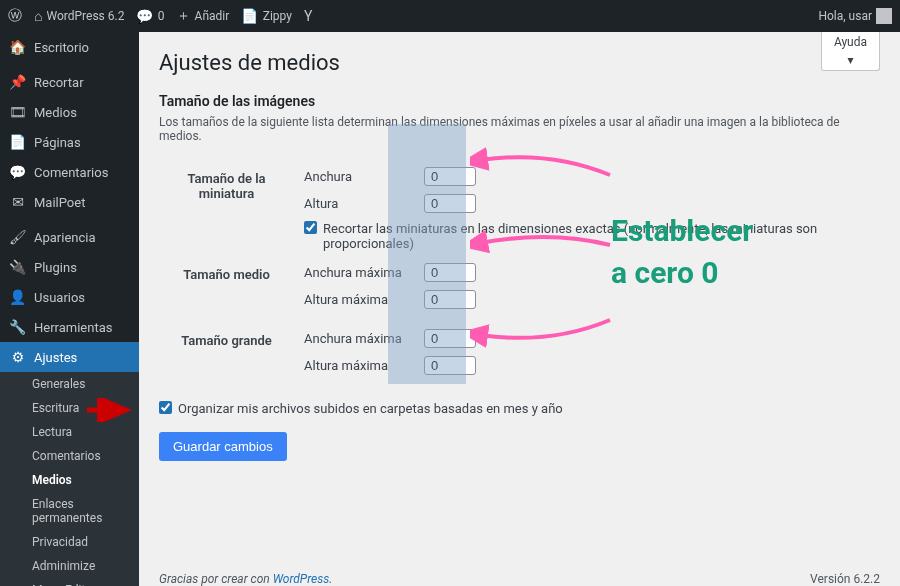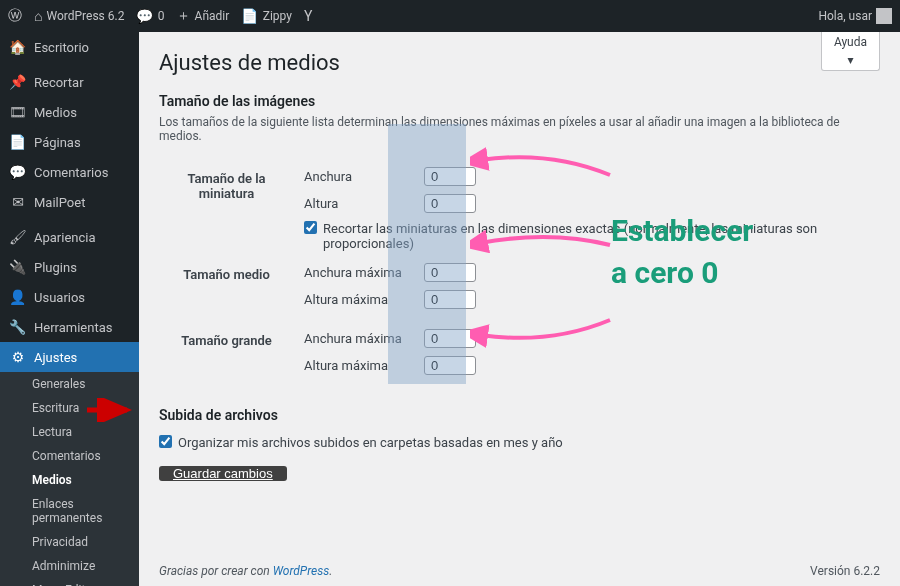--- a/index.html
+++ b/index.html
@@ -32,23 +32,23 @@
 
 .form-table { width: 100%; border-collapse: collapse; }
 .form-table th { text-align: center; width: 145px; padding: 10px 10px 10px 0; font-weight: 600; font-size: 13px; vertical-align: top; }
 .form-table td { padding: 6px 0; }
 .field-row { display: flex; align-items: center; gap: 10px; margin-bottom: 8px; }
 .field-label { width: 110px; font-size: 13px; }
 .num-input { width: 52px; padding: 1px 6px; border: 1px solid #8c8f94; border-radius: 3px; font-size: 13px; background: #fff; }
 .check-row { display: flex; align-items: flex-start; gap: 6px; font-size: 13px; margin-top: 4px; }
 .check-row input { accent-color: #2271b1; }
 
-.save-btn { background: #404040; color: #fff; border: none; padding: 0 14px; border-radius: 3px; font-size: 13px; cursor: pointer; margin-top: 16px; text-decoration: underline; }
-
-.footer { position: absolute; left: 20px; right: 20px; bottom: 8px; display: flex; justify-content: space-between; font-size: 12px; color: #50575e; font-style: italic; }
+.save-btn { background: #3b82f6; color: #fff; border: none; padding: 7px 14px; border-radius: 3px; font-size: 13px; cursor: pointer; margin-top: 16px; }
+
+.footer { position: absolute; left: 20px; right: 20px; bottom: 0; display: flex; justify-content: space-between; font-size: 12px; color: #50575e; font-style: italic; }
 .footer a { color: #2271b1; }
 .footer .ver { font-style: normal; }
 
 
 .highlight-box { position: absolute; left: 388px; top: 124px; width: 78px; height: 260px; background: rgba(130, 165, 200, 0.45); pointer-events: none; }
 .annotation-text { position: absolute; left: 611px; top: 210px; font-size: 30px; font-weight: 700; color: #1a9d7a; line-height: 1.4; pointer-events: none; }
 .arrow { position: absolute; pointer-events: none; }
 .red-arrow { position: absolute; left: 85px; top: 398px; pointer-events: none; }
 </style>
 </head>
@@ -197,21 +197,20 @@
             </div>
         <div class="field-row">
               <span class="field-label">Altura máxima</span>
               <input class="num-input" value="0" style="">
             </div>
       </td>
     </tr>
   </tbody>
     </table>
 
-  <h2 class="section-title" style="margin-top:18px">Subida de archivos</h2>
   <div class="check-row" style="margin-top:12px">
       <input type="checkbox" checked="" style="">
       <span>Organizar mis archivos subidos en carpetas basadas en mes y año</span>
     </div>
 
   <button class="save-btn">Guardar cambios</button>
 
   <div class="footer">
     <span><span>Gracias por crear con </span><a>WordPress</a>.</span>
     <span class="ver">Versión 6.2.2</span>

